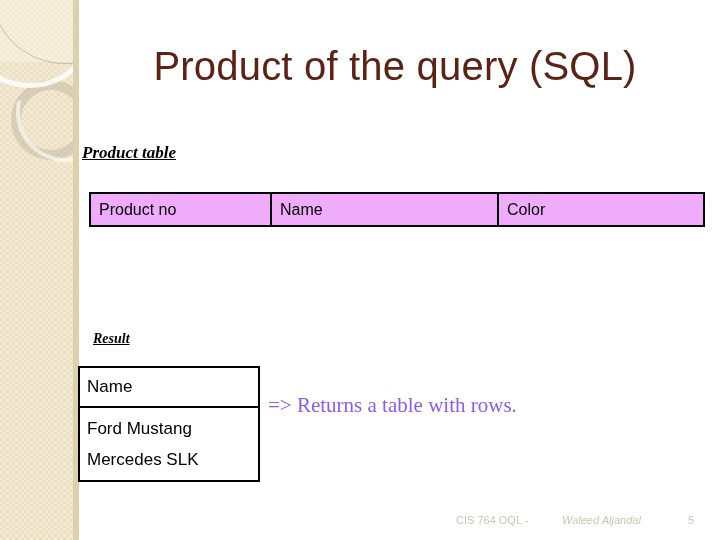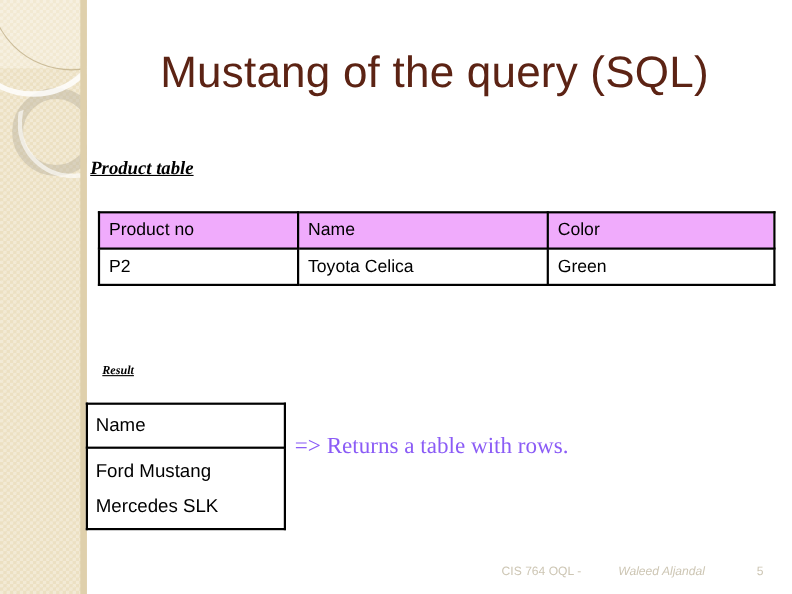--- a/index.html
+++ b/index.html
@@ -110,21 +110,21 @@
   .caption {
     position: absolute;
     color: #000000;
     font-family: "Liberation Serif", serif;
     font-weight: bold;
     font-style: italic;
     text-decoration: underline;
     white-space: nowrap;
   }
   #cap-original { left: 82px; top: 143px; font-size: 17px; }
-  #cap-result   { left: 93px; top: 331px; font-size: 11px; }
+  #cap-result   { left: 93px; top: 331px; font-size: 14px; }
 
   
   #orig-table {
     position: absolute;
     left: 89px; top: 192px;
     width: 614px;
     border-collapse: collapse;
     table-layout: fixed;
     background: #ffffff;
   }
@@ -201,43 +201,38 @@
   <div id="sidebar">
     <div class="topband"></div>
     <div class="tex"></div>
     <div class="ring"></div>
     <div class="arc2"></div>
     <div class="arc1"></div>
     <div class="ringglow"></div>
     <div class="edge"></div>
   </div>
 
-  <div id="title">Mustang of the query (SQL)</div>
+  <div id="title">Product of the query (SQL)</div>
 
   <div class="caption" id="cap-original">Product table</div>
 
   <table id="orig-table">
     <colgroup>
       <col class="c1">
         <col class="c2">
         <col class="c3">
     </colgroup>
     <thead>
       <tr>
         <td>Product no</td>
         <td>Name</td>
         <td>Color</td>
       </tr>
     </thead>
     <tbody>
-      <tr>
-        <td>P2</td>
-        <td>Toyota Celica</td>
-        <td>Green</td>
-      </tr>
     </tbody>
   </table>
 
   <div class="caption" id="cap-result">Result</div>
 
   <table id="result-table">
     <tbody>
       <tr>
         <td class="hdr">Name</td>
       </tr>

